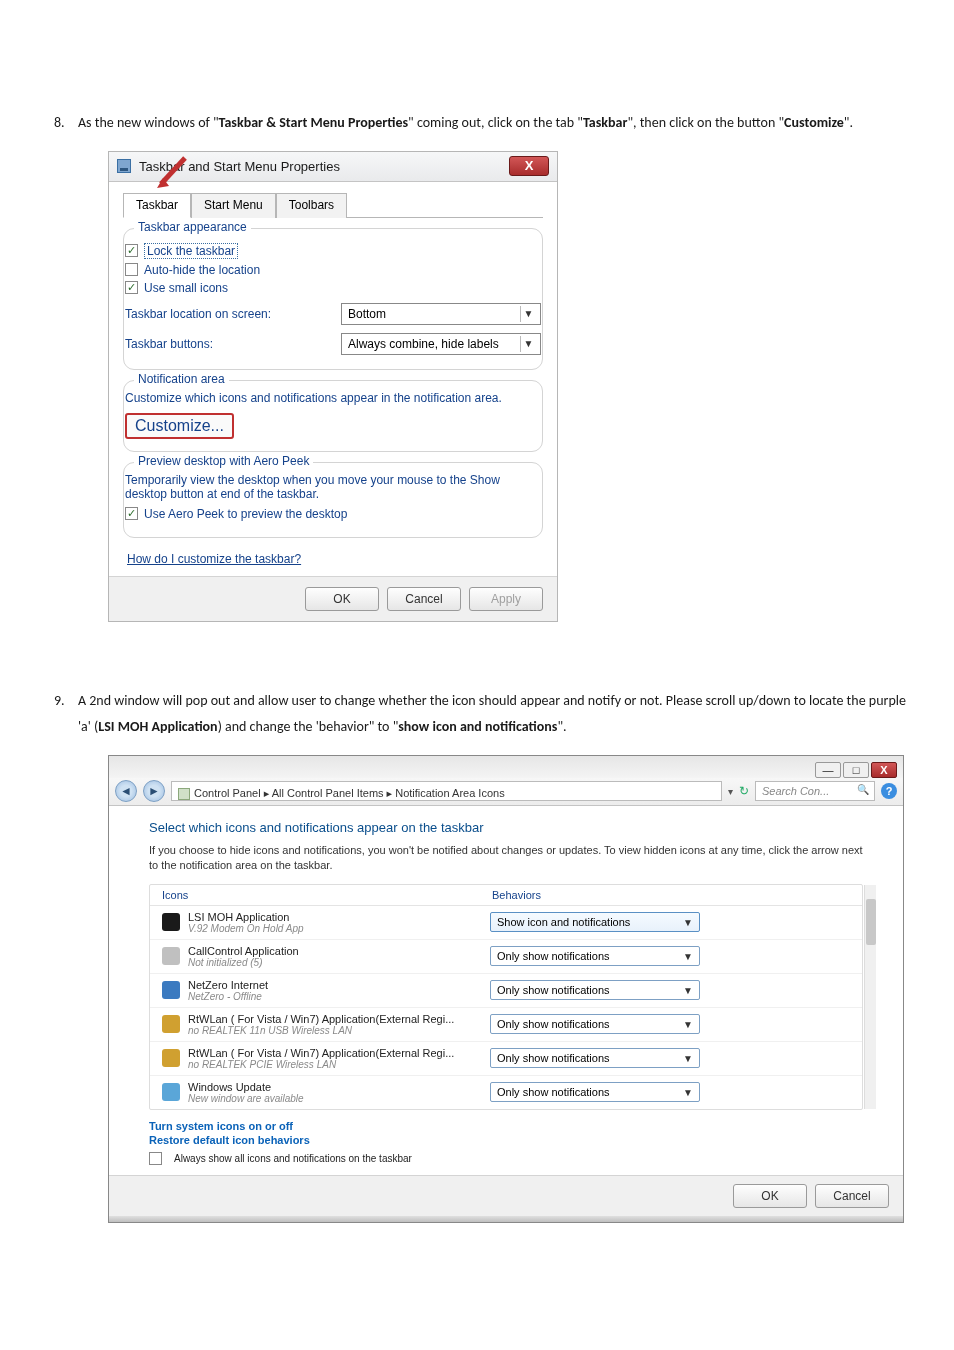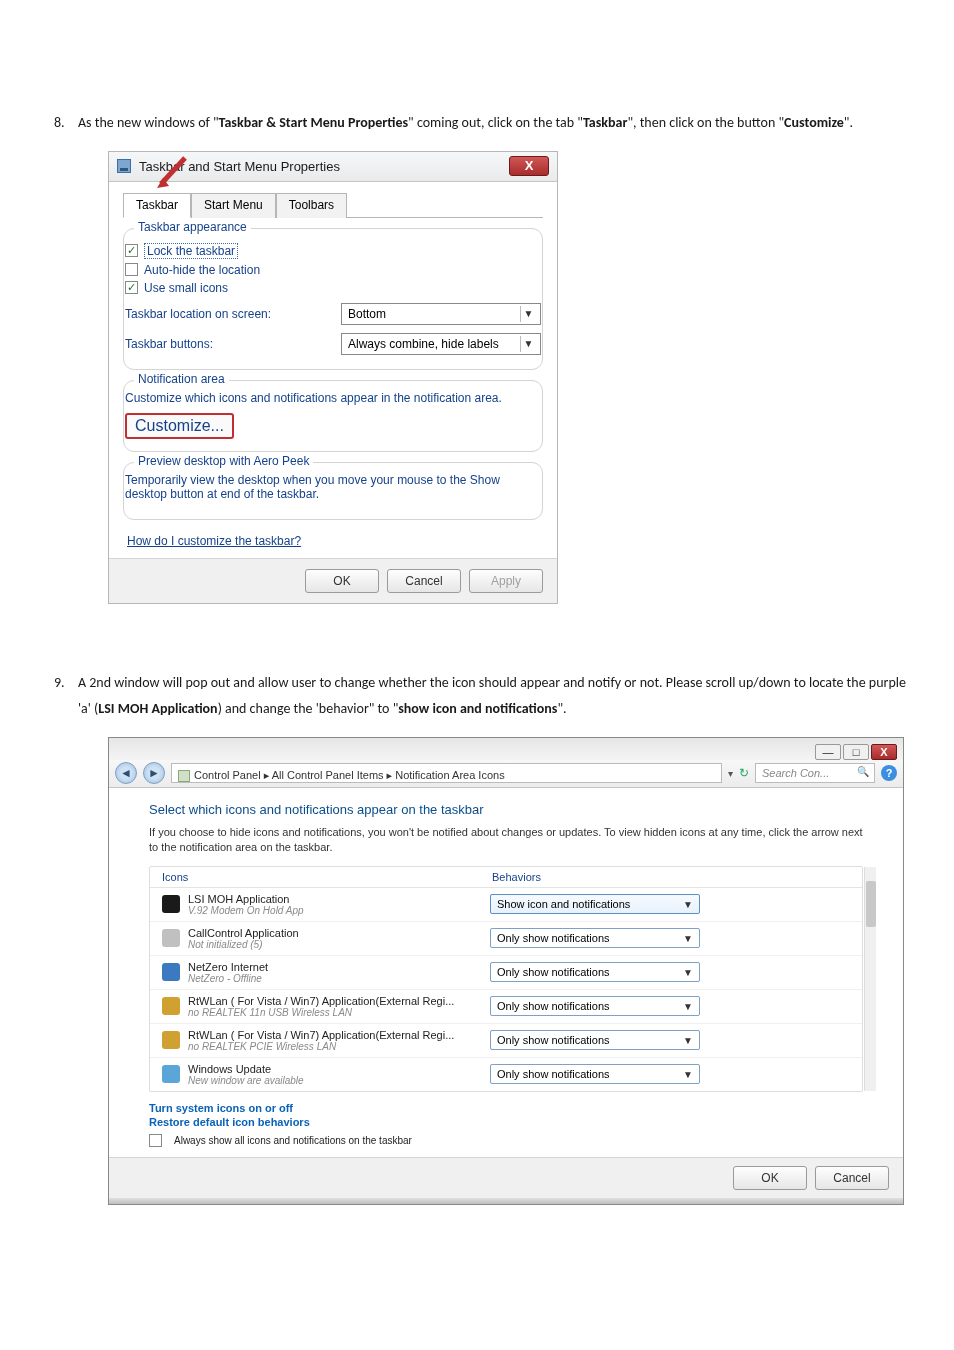--- a/index.html
+++ b/index.html
@@ -453,20 +453,24 @@
         <div class="legend">Notification area</div>
         <div class="note-row">
           <div class="txt">Customize which icons and notifications appear in the notification area.</div>
           <button class="cust-btn">Customize...</button>
         </div>
       </div>
 
       <div class="group">
         <div class="legend">Preview desktop with Aero Peek</div>
         <div class="txt" style="color:#15428b;margin-bottom:6px;">Temporarily view the desktop when you move your mouse to the Show desktop button at end of the taskbar.</div>
+        <div class="chkrow">
+          <span class="chk checked"></span>
+          <span class="lbl">Use Aero Peek to preview the desktop</span>
+        </div>
       </div>
 
       <a class="helplink">How do I customize the taskbar?</a>
     </div>
     <div class="dlg-btns">
       <button class="win-btn">OK</button>
       <button class="win-btn">Cancel</button>
       <button class="win-btn disabled">Apply</button>
     </div>
   </div>

